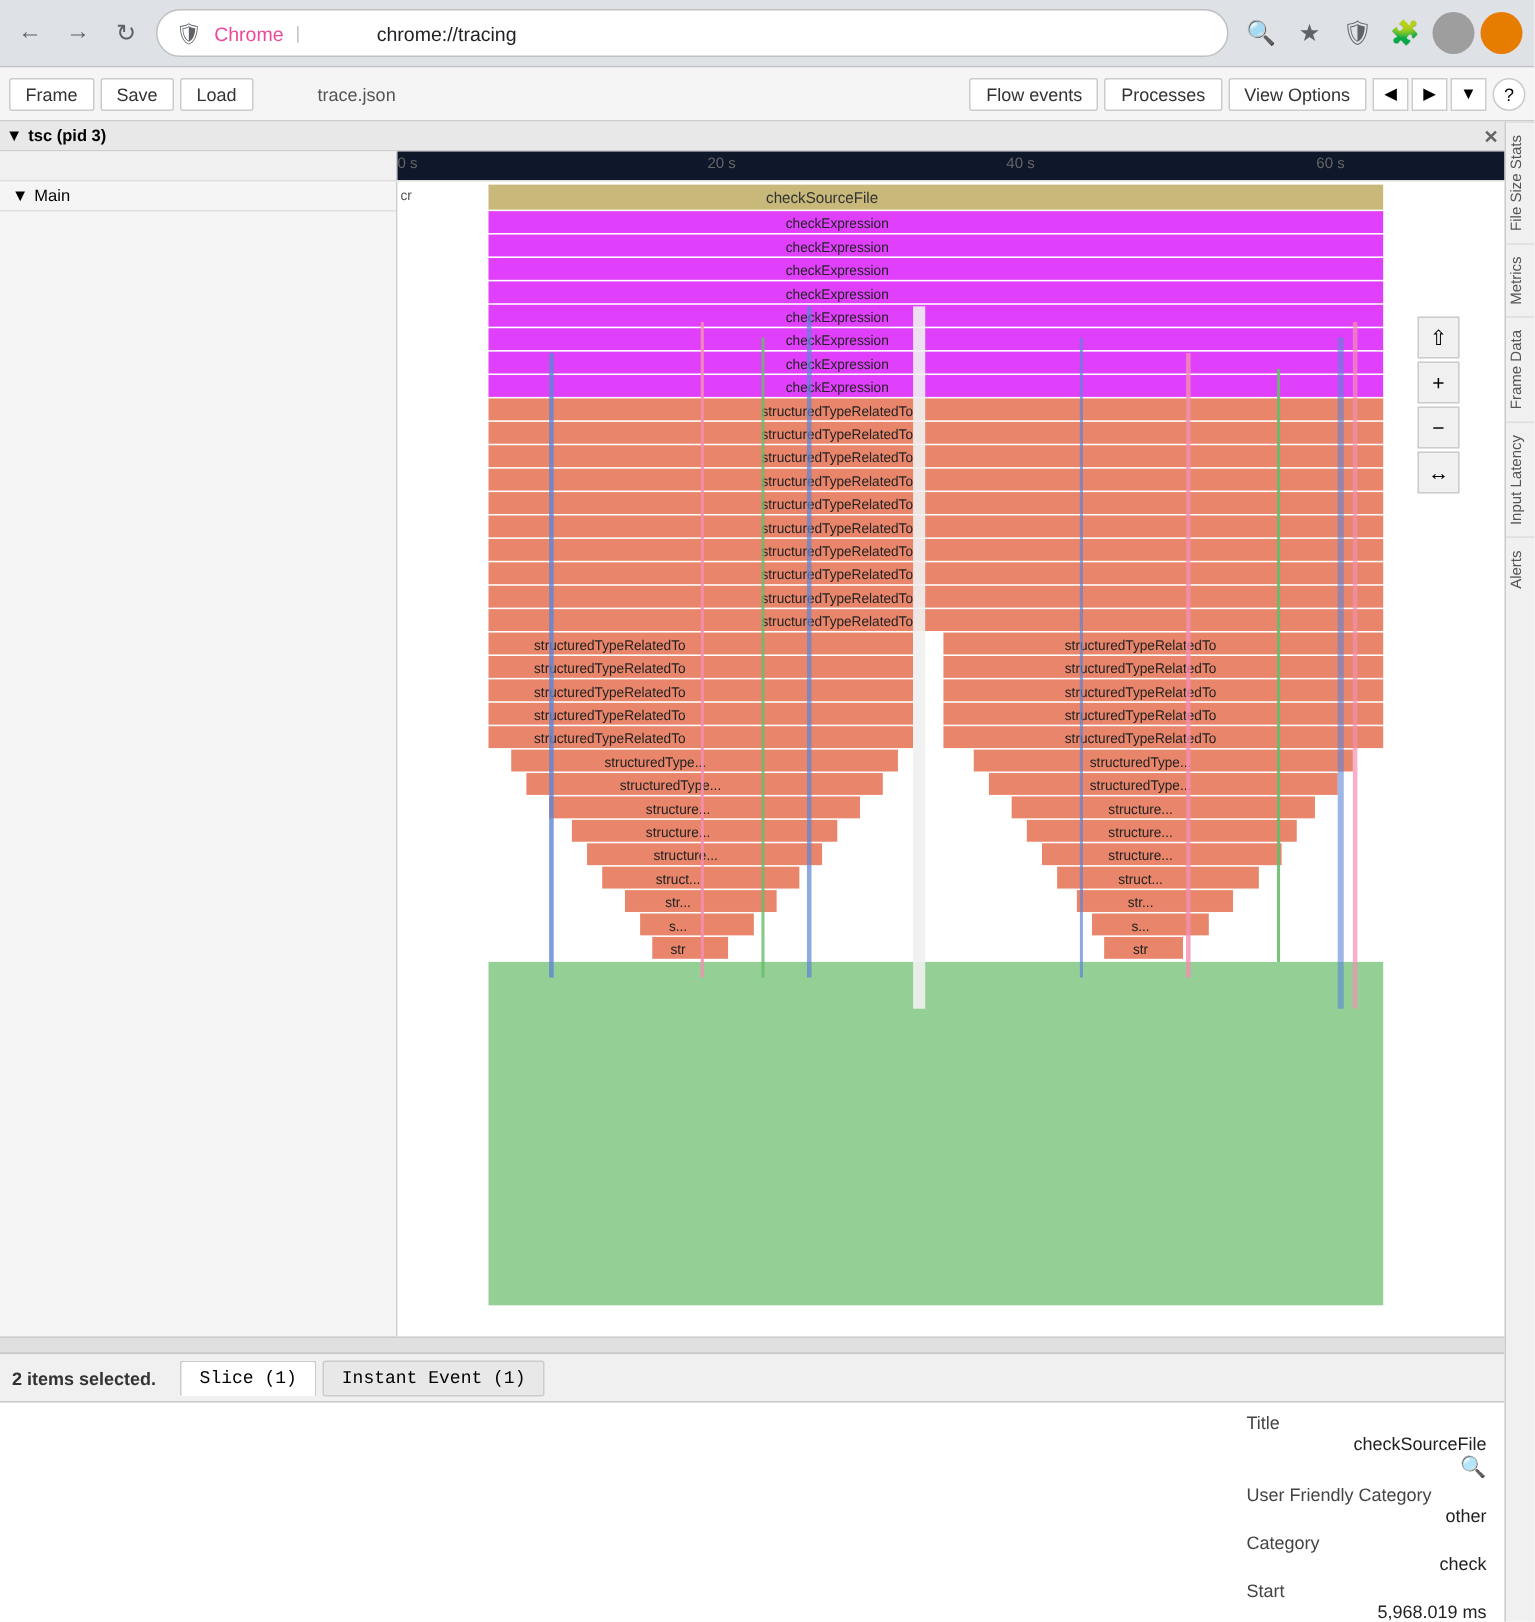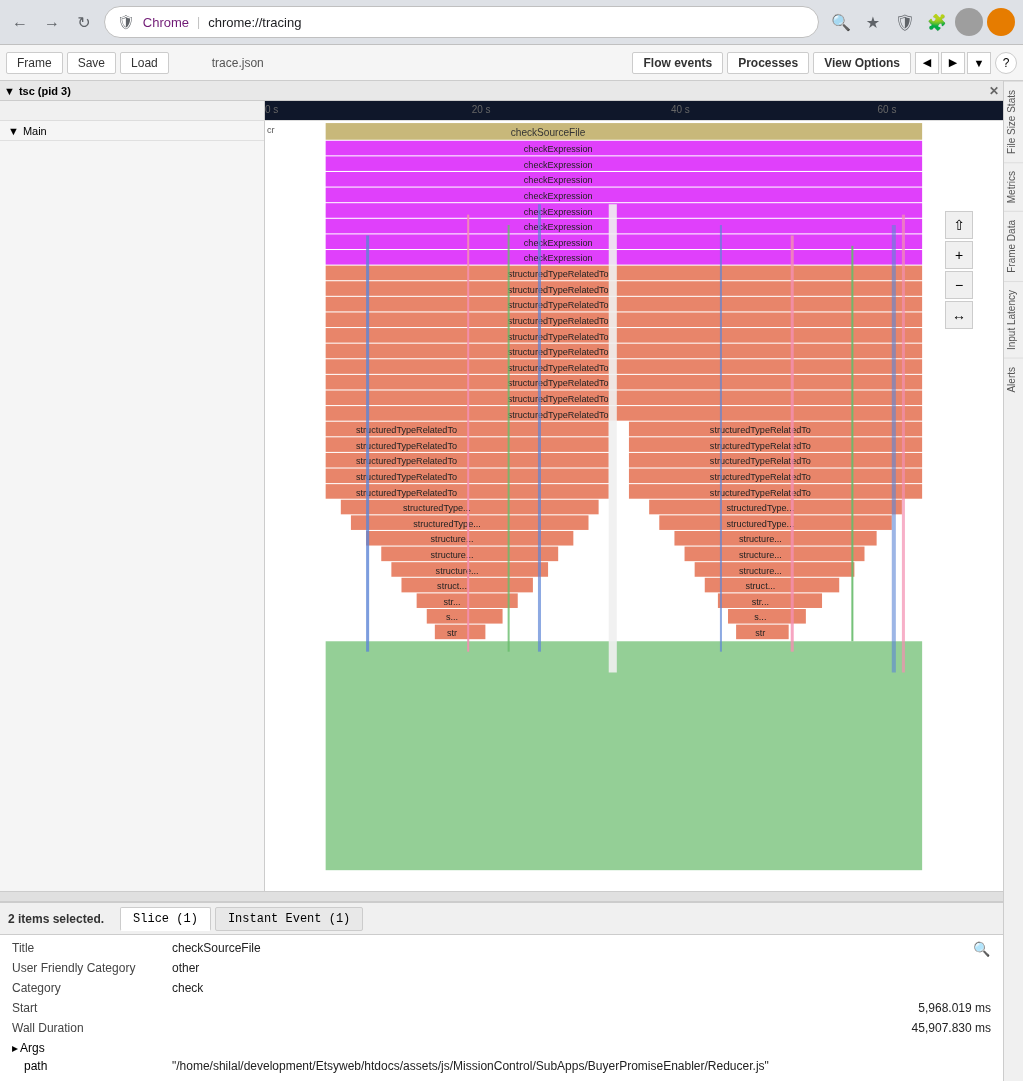--- a/index.html
+++ b/index.html
@@ -27,23 +27,23 @@
       flex: 1;
       display: flex; align-items: center;
       background: white;
       border: 1px solid #c0c0c0;
       border-radius: 20px;
       padding: 4px 12px;
       gap: 8px;
       height: 32px;
     }
     .address-bar .security-icon { color: #5f6368; font-size: 14px; }
-    .address-bar .site-name { color: #701a75; font-size: 13px; }
+    .address-bar .site-name { color: #ec4899; font-size: 13px; }
     .address-bar .separator { color: #c0c0c0; }
-    .address-bar .url { color: #202124; font-size: 13px; font-weight: 500; }
+    .address-bar .url { color: #202124; font-size: 13px; font-weight: 500; margin-left: 43px; }
     .toolbar-icons { display: flex; gap: 4px; align-items: center; }
     .toolbar-icon-btn {
       width: 28px; height: 28px;
       border: none; background: none; cursor: pointer;
       display: flex; align-items: center; justify-content: center;
       color: #5f6368; border-radius: 50%; font-size: 16px;
     }
     .profile-btn {
       width: 28px; height: 28px; border-radius: 50%;
       background: #9e9e9e; border: none; cursor: pointer;
@@ -82,21 +82,20 @@
     }
     .toolbar-spacer { flex: 1; }
     .flow-btn {
       padding: 3px 10px;
       border: 1px solid #ccc;
       background: white;
       cursor: pointer;
       font-size: 12px;
       border-radius: 2px;
       color: #333;
-      font-weight: bold;
     }
     .nav-arrows {
       display: flex; gap: 2px; align-items: center;
     }
     .arrow-btn {
       width: 24px; height: 22px;
       border: 1px solid #ccc;
       background: white;
       cursor: pointer;
       font-size: 11px;
@@ -279,24 +278,25 @@
       background: white;
       border-bottom-color: white;
     }
     .details-content {
       flex: 1;
       padding: 4px 0;
       overflow-y: auto;
     }
     .detail-row {
       display: flex;
-      align-items: flex-start;
+      align-items: flex-end;
       padding: 2px 12px;
       font-size: 12px;
       min-height: 20px;
+      flex-direction: column;
     }
     .detail-key {
       width: 160px;
       min-width: 160px;
       color: #444;
     }
     .detail-value {
       flex: 1;
       color: #222;
     }

